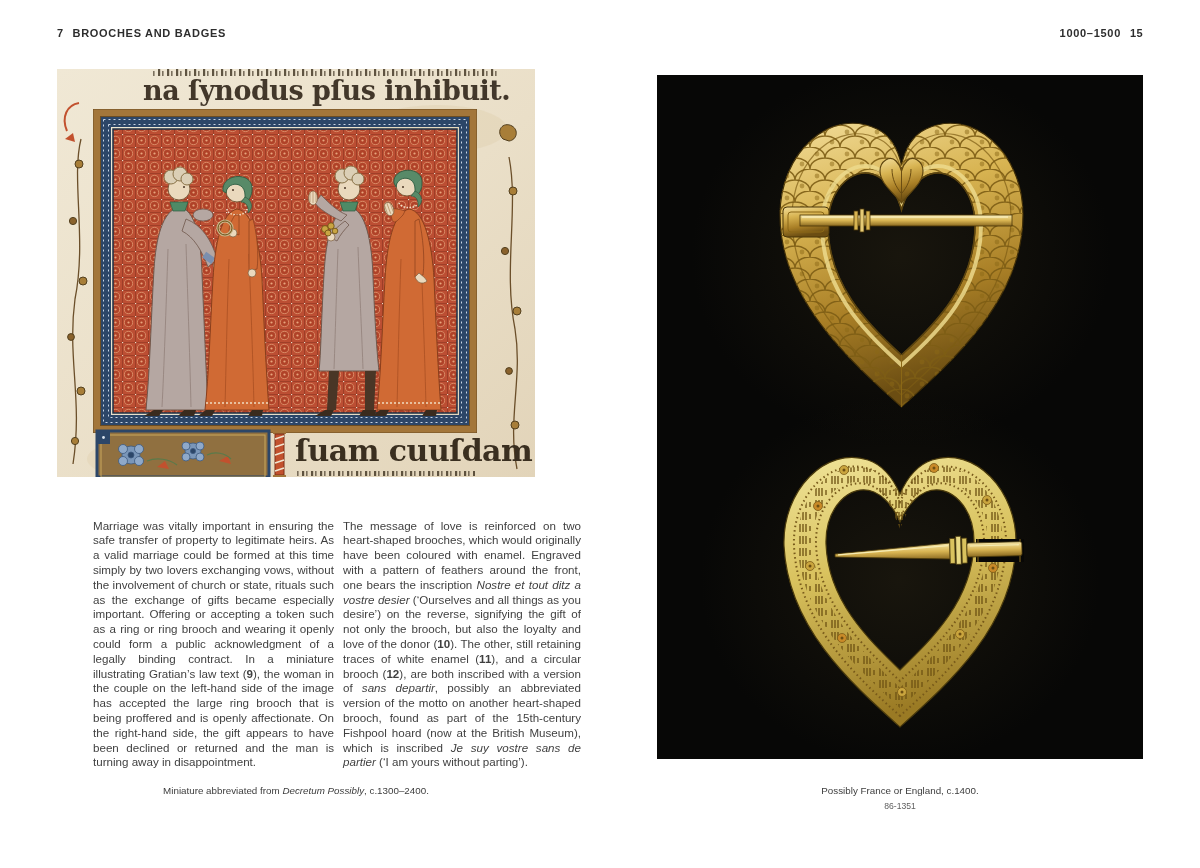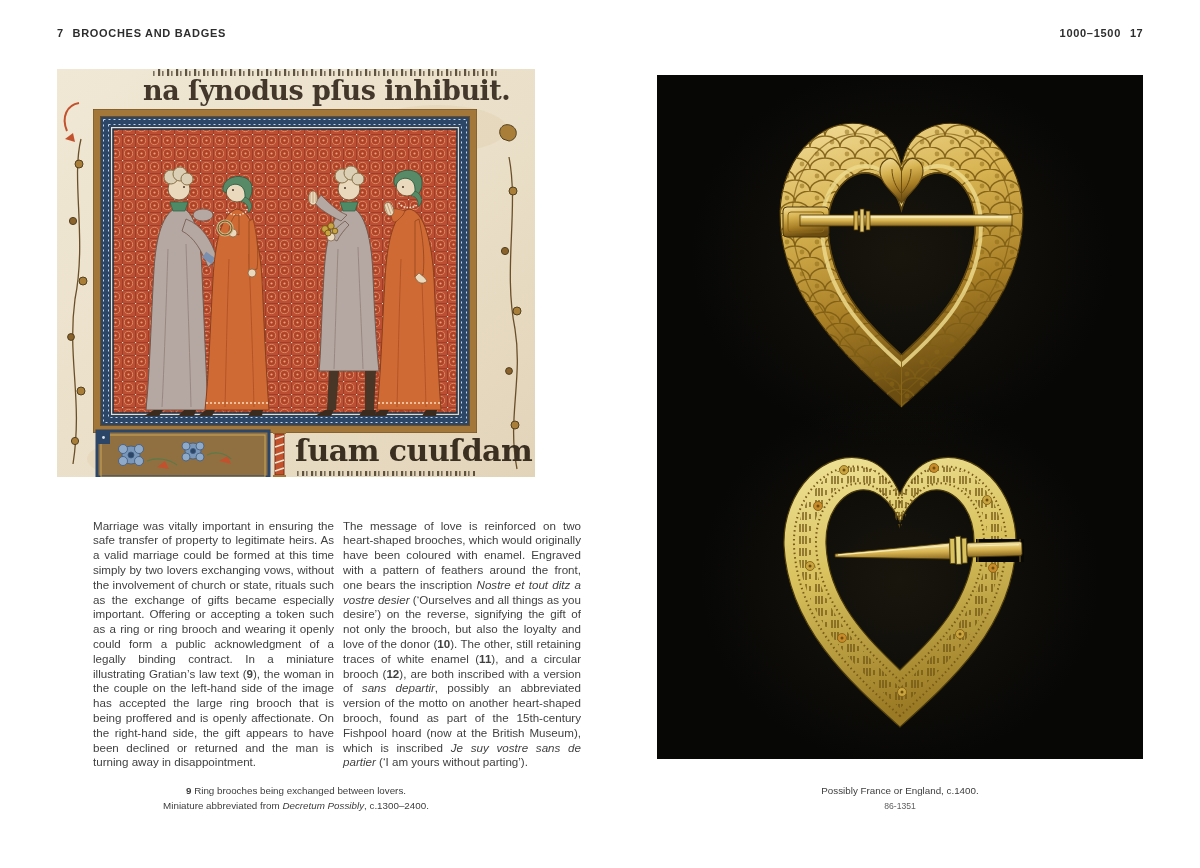--- a/index.html
+++ b/index.html
@@ -36,21 +36,21 @@
   #caption-right{left:657px;width:486px;}
   .caption .credit{font-size:8.6px;color:#606060;}
 </style>
 </head>
 <body>
 
 <div class="running-head rh-left">
   <span class="pgnum">7</span><span>BROOCHES AND BADGES</span>
 </div>
 <div class="running-head rh-right">
-  <span>1000–1500</span><span class="pgnum">17</span>
+  <span>1000–1500</span><span class="pgnum">15</span>
 </div>
 
 <div class="fig" id="manuscript-fig">
 <svg width="478" height="408" viewBox="0 0 478 408">
   <defs>
     <linearGradient id="parch" x1="0" y1="0" x2="1" y2="1">
       <stop offset="0" stop-color="#f0e8d5"></stop>
           <stop offset=".55" stop-color="#eadfc8"></stop>
           <stop offset="1" stop-color="#e2d4b9"></stop>
     </linearGradient>
@@ -319,19 +319,18 @@
       <path d="M188,109 h49" stroke="#f6ecb4" stroke-width="1.2"></path>
     </g>
   </g>
 </svg>
 </div>
 
 <p class="textcol" id="col1"><span>Marriage was vitally important in ensuring the safe transfer of property to legitimate heirs. As a valid marriage could be formed at this time simply by two lovers exchanging vows, without the involvement of church or state, rituals such as the exchange of gifts became especially important. Offering or accepting a token such as a ring or ring brooch and wearing it openly could form a public acknowledgment of a legally binding contract. In a miniature illustrating Gratian’s law text (</span><span style="font-weight: 700;">9</span><span>), the woman in the couple on the left-hand side of the image has accepted the large ring brooch that is being proffered and is openly affectionate. On the right-hand side, the gift appears to have been declined or returned and the man is turning away in disappointment.</span></p>
 <p class="textcol" id="col2"><span>The message of love is reinforced on two heart-shaped brooches, which would originally have been coloured with enamel. Engraved with a pattern of feathers around the front, one bears the inscription </span><span style="font-style: italic;">Nostre et tout ditz a vostre desier</span><span> (‘Ourselves and all things as you desire’) on the reverse, signifying the gift of not only the brooch, but also the loyalty and love of the donor (</span><span style="font-weight: 700;">10</span><span>). The other, still retaining traces of white enamel (</span><span style="font-weight: 700;">11</span><span>), and a circular brooch (</span><span style="font-weight: 700;">12</span><span>), are both inscribed with a version of </span><span style="font-style: italic;">sans departir</span><span>, possibly an abbreviated version of the motto on another heart-shaped brooch, found as part of the 15th-century Fishpool hoard (now at the British Museum), which is inscribed </span><span style="font-style: italic;">Je suy vostre sans de partier</span><span> (‘I am yours without parting’).</span></p>
 
 <div class="caption" id="caption-left">
-  <div><span style="font-weight: 700;">9</span><span> Ring brooches being exchanged between lovers.</span></div>
   <div><span>Miniature abbreviated from </span><span style="font-style: italic;">Decretum Possibly</span><span>, c.1300–2400.</span></div>
 </div>
 <div class="caption" id="caption-right">
   <div><span>Possibly France or England, c.1400.</span></div>
   <div class="credit"><span>86-1351</span></div>
 </div>
 
 </body></html>

